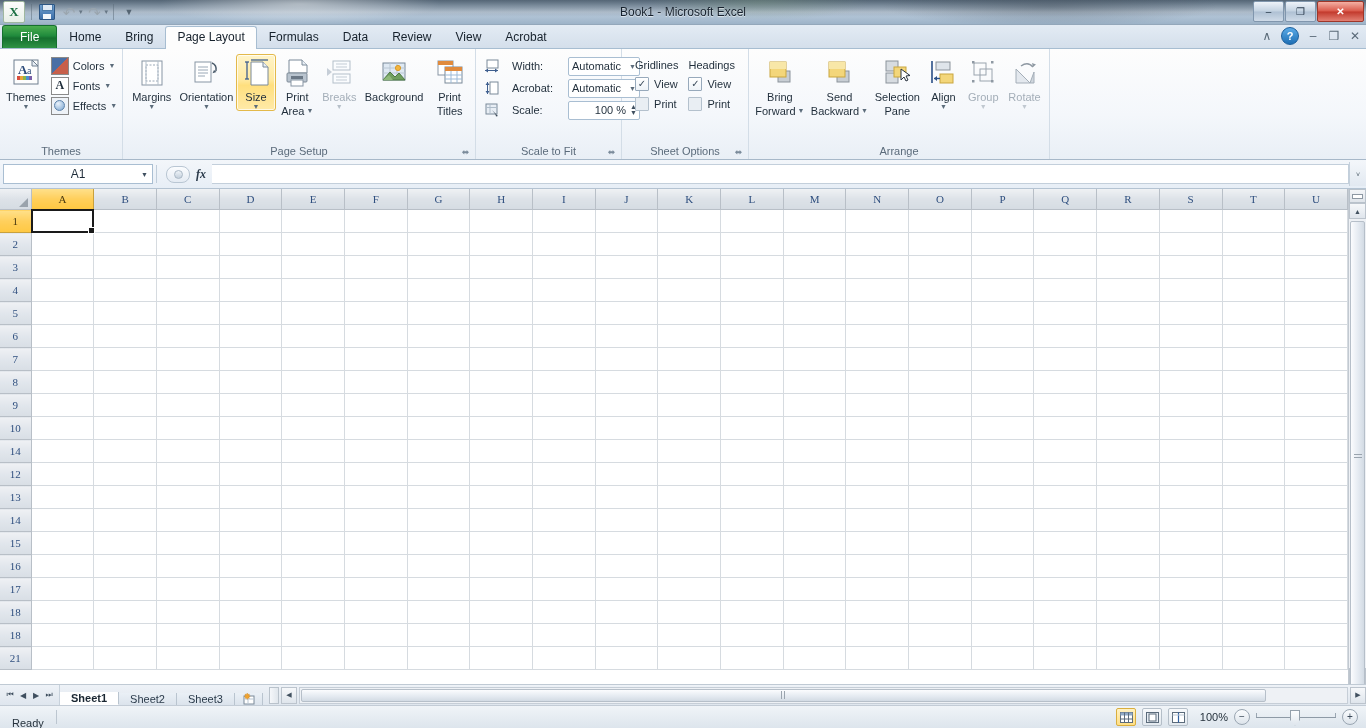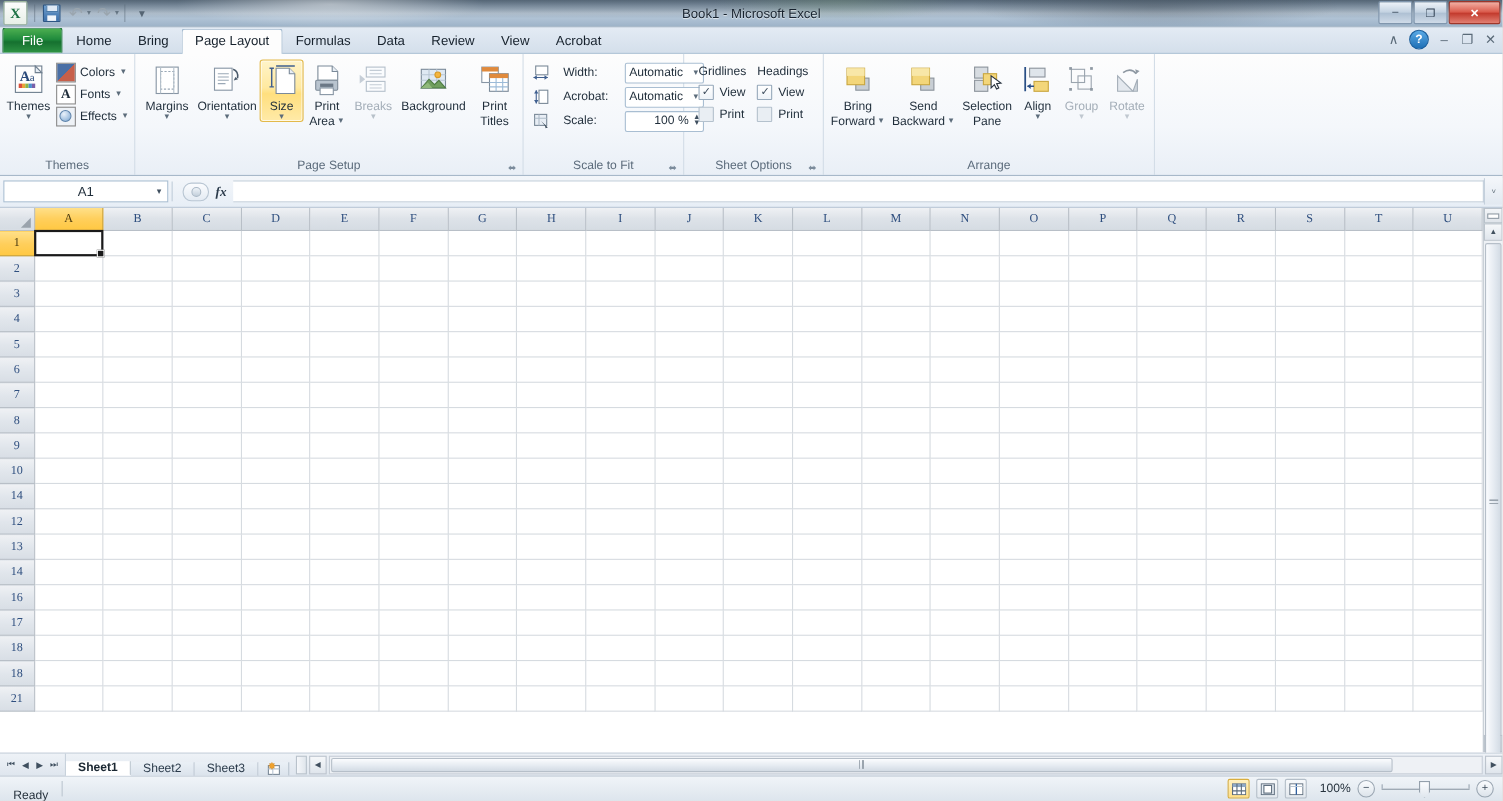--- a/index.html
+++ b/index.html
@@ -1179,20 +1179,44 @@
               <td class="cell"></td>
               <td class="cell"></td>
               <td class="cell"></td>
               <td class="cell"></td>
               <td class="cell"></td>
               <td class="cell"></td>
               <td class="cell"></td>
             </tr>
             <tr>
               <td class="rowhead">14</td>
+              <td class="cell"></td>
+              <td class="cell"></td>
+              <td class="cell"></td>
+              <td class="cell"></td>
+              <td class="cell"></td>
+              <td class="cell"></td>
+              <td class="cell"></td>
+              <td class="cell"></td>
+              <td class="cell"></td>
+              <td class="cell"></td>
+              <td class="cell"></td>
+              <td class="cell"></td>
+              <td class="cell"></td>
+              <td class="cell"></td>
+              <td class="cell"></td>
+              <td class="cell"></td>
+              <td class="cell"></td>
+              <td class="cell"></td>
+              <td class="cell"></td>
+              <td class="cell"></td>
+              <td class="cell"></td>
+            </tr>
+            <tr>
+              <td class="rowhead">15</td>
               <td class="cell"></td>
               <td class="cell"></td>
               <td class="cell"></td>
               <td class="cell"></td>
               <td class="cell"></td>
               <td class="cell"></td>
               <td class="cell"></td>
               <td class="cell"></td>
               <td class="cell"></td>
               <td class="cell"></td>

